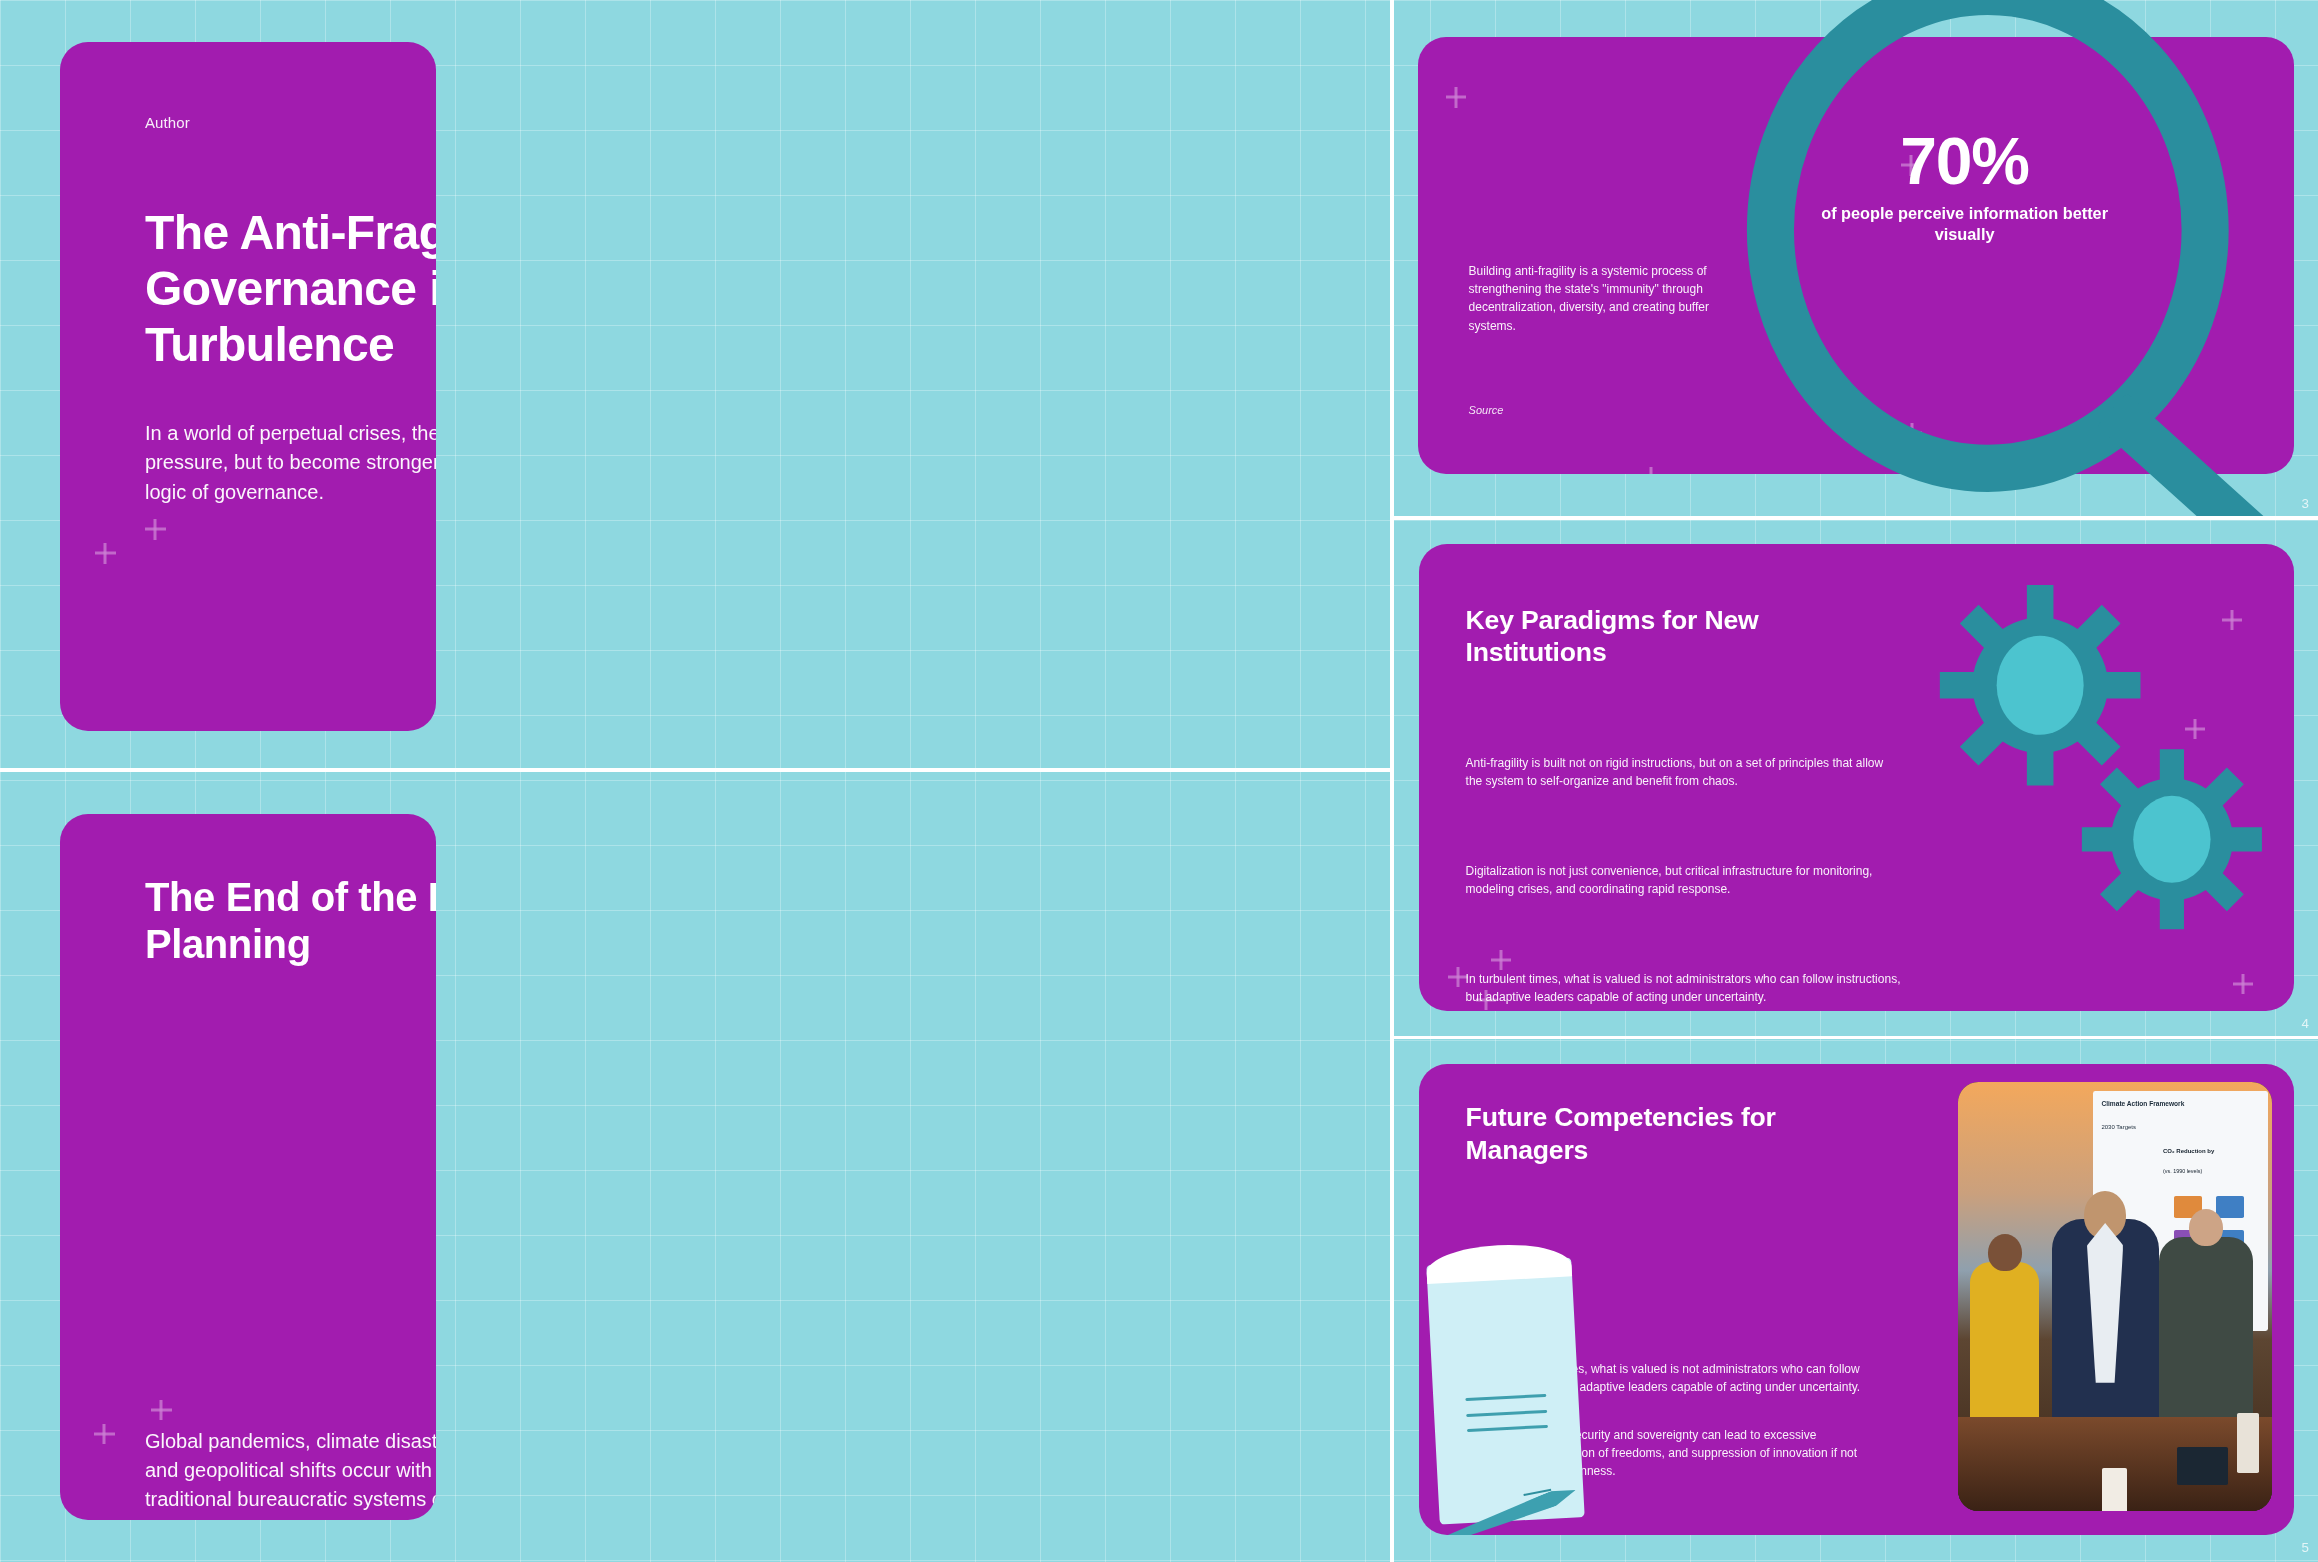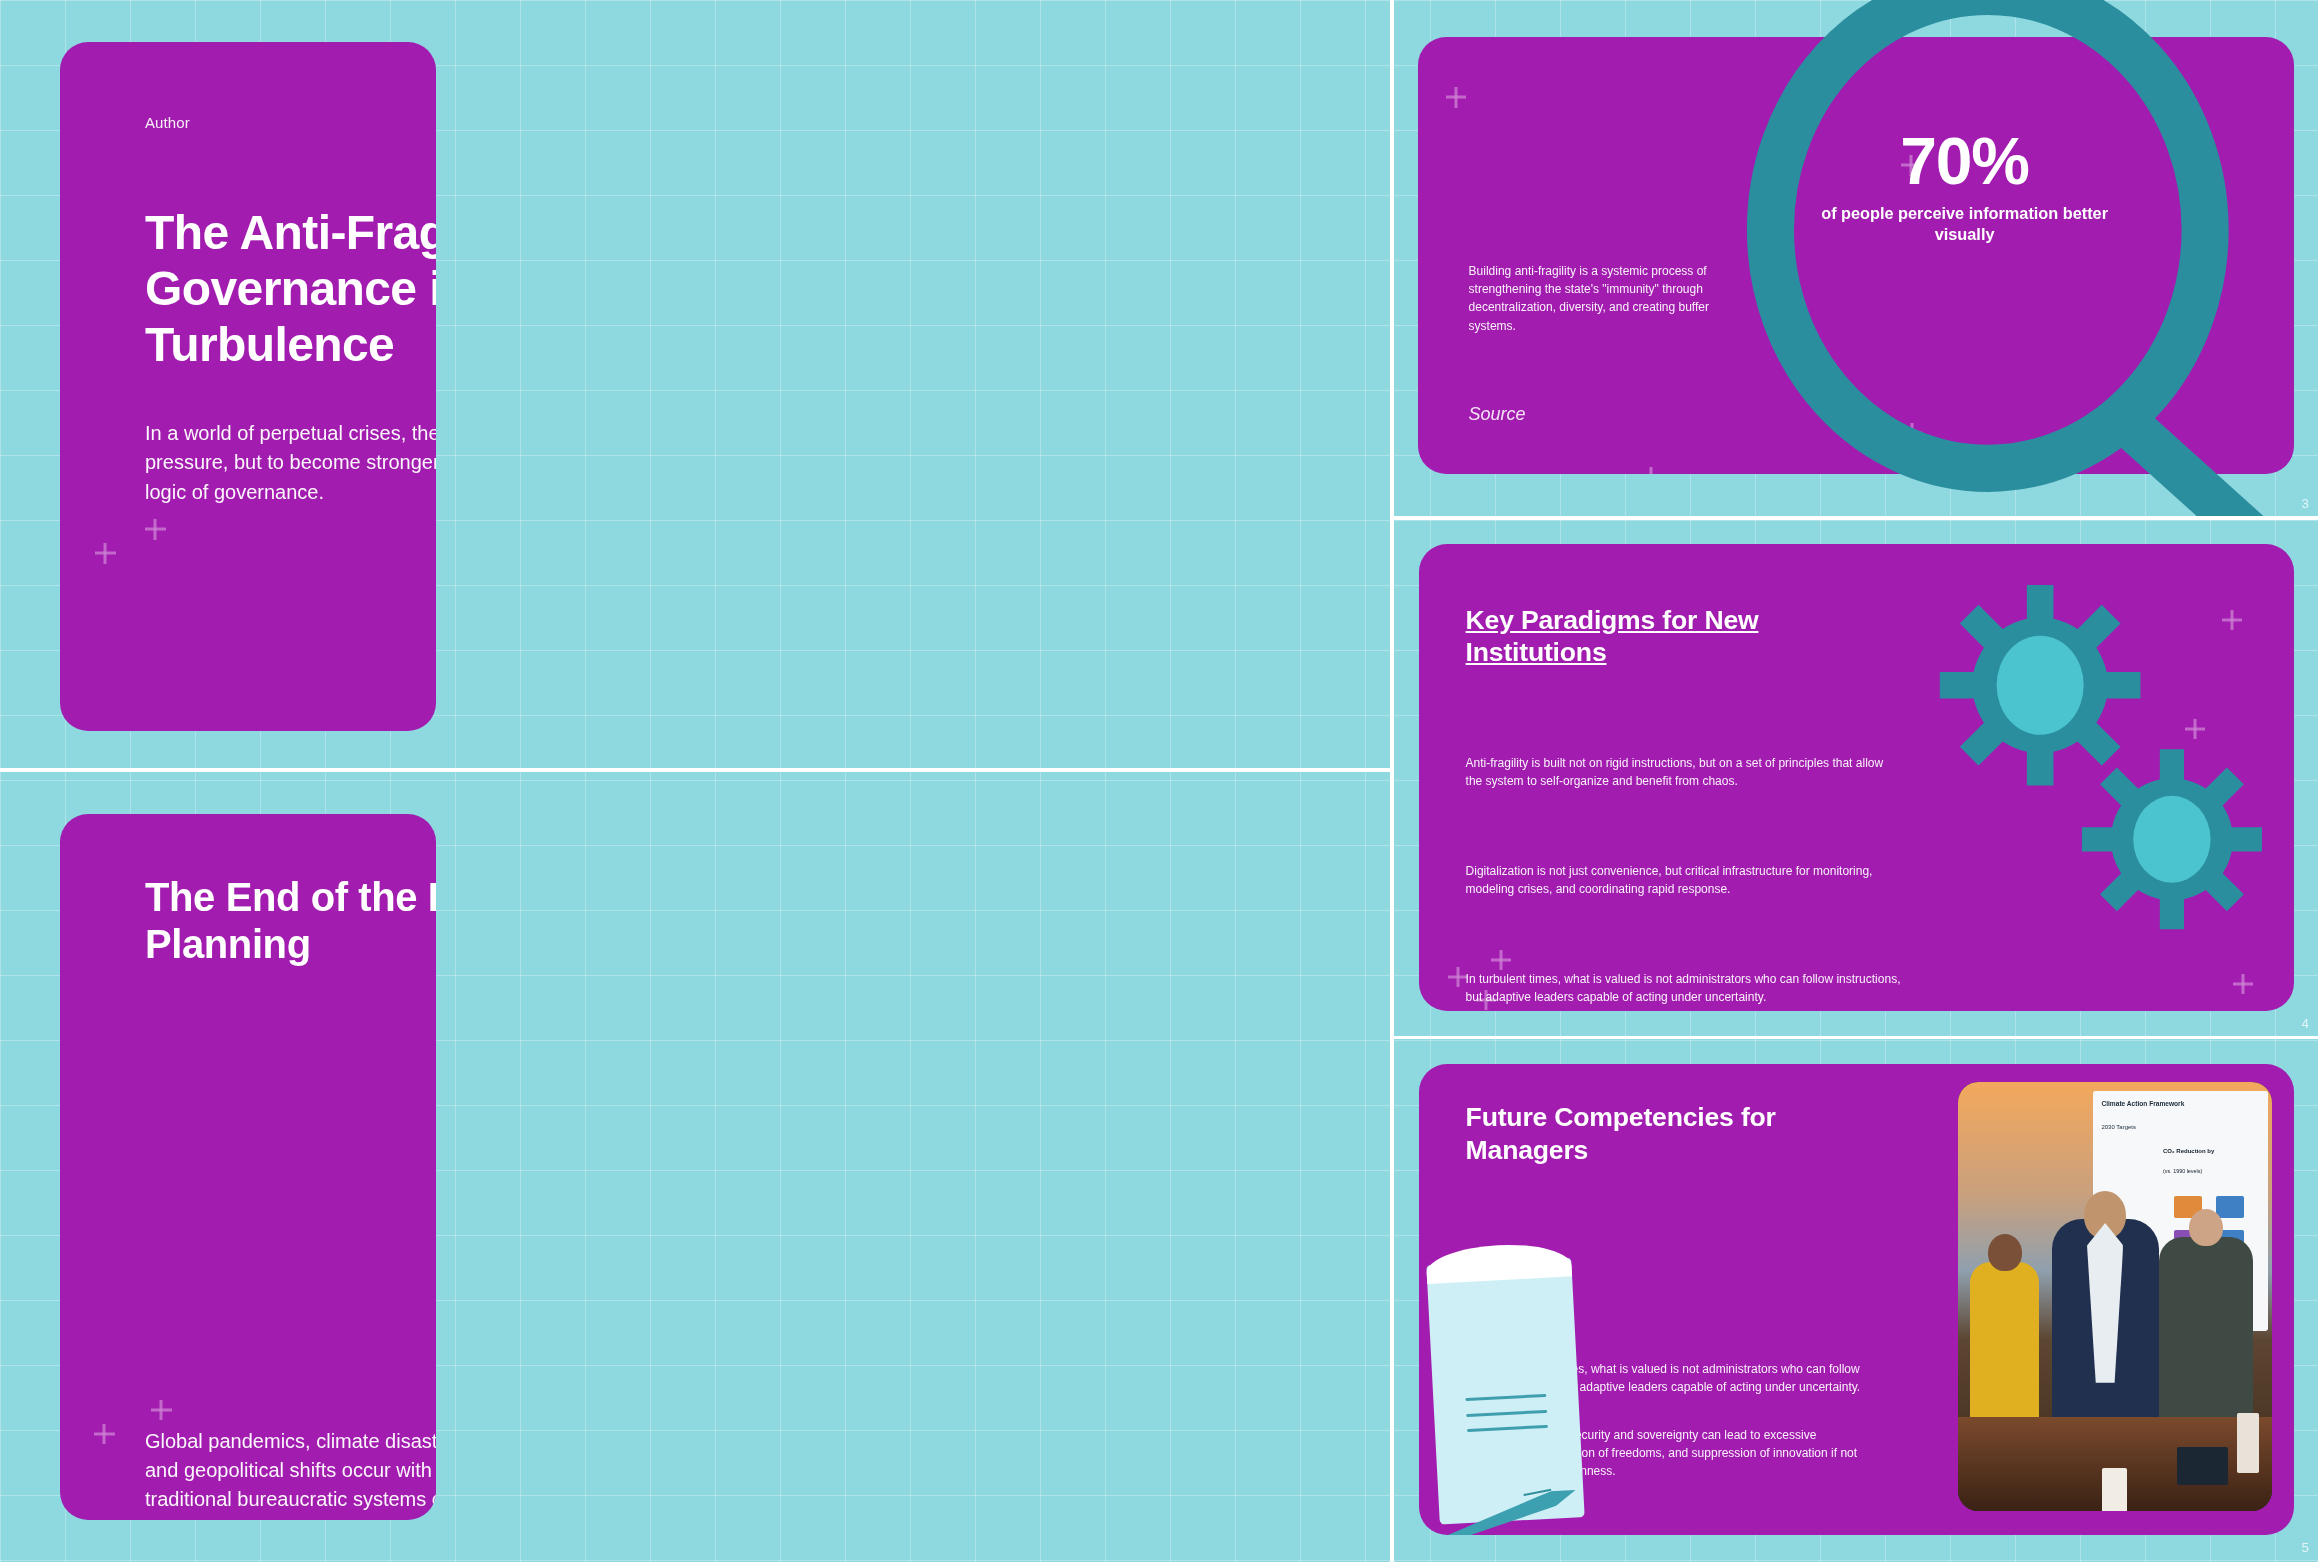--- a/index.html
+++ b/index.html
@@ -76,21 +76,21 @@
   .spark.sm { width: 20.5px; height: 20.5px; opacity:.45; }
 
   
   .kicker {
     color: rgba(255,255,255,.92);
     font-size: 15px;
     letter-spacing: 0.1px;
   }
   .source {
     color: rgba(255,255,255,.88);
-    font-size: 18px;
+    font-size: 11px;
     font-style: italic;
   }
   h1.title {
     color: #ffffff;
     font-size: 48px;
     line-height: 1.17;
     font-weight: 700;
     letter-spacing: -0.6px;
   }
   h2.title {
@@ -200,21 +200,21 @@
   #slide-3 p.body-sm { position:absolute; left: 51px; top: 225px; width: 290px; }
   #slide-3 .source    { position:absolute; left: 51px; top: 367px; }
   .mag { position:absolute; right:-25px; top:-24px; width: 640px; height: 556px; z-index:4; }
   .stat-wrap {
     position:absolute; left: 426px; top: 128px; width: 290px; text-align:center; z-index:5;
   }
   .stat-num { color:#ffffff; font-size: 66px; font-weight: 800; line-height: 1; letter-spacing:-1.2px; }
   .stat-cap { color:#ffffff; font-size: 16.3px; font-weight: 700; line-height: 1.3; margin-top: 9px; }
 
   
-  #slide-4 h3.title { position:absolute; left: 47px; top: 60px; width: 374px; text-decoration: underline; }
+  #slide-4 h3.title { position:absolute; left: 47px; top: 60px; width: 374px; }
   #slide-4 .para { position:absolute; left: 47px; width: 435px; }
   #slide-4 .p1 { top: 210px; }
   #slide-4 .p2 { top: 318px; }
   #slide-4 .p3 { top: 426px; }
   .gears { position:absolute; right: 6px; top: 24px; width: 399px; height: 423px; }
 
   
   #slide-5 h3.title { position:absolute; left: 47px; top: 37px; width: 374px; }
   ol.numlist {
     position:absolute; left: 47px; top: 296px; width: 399px;

